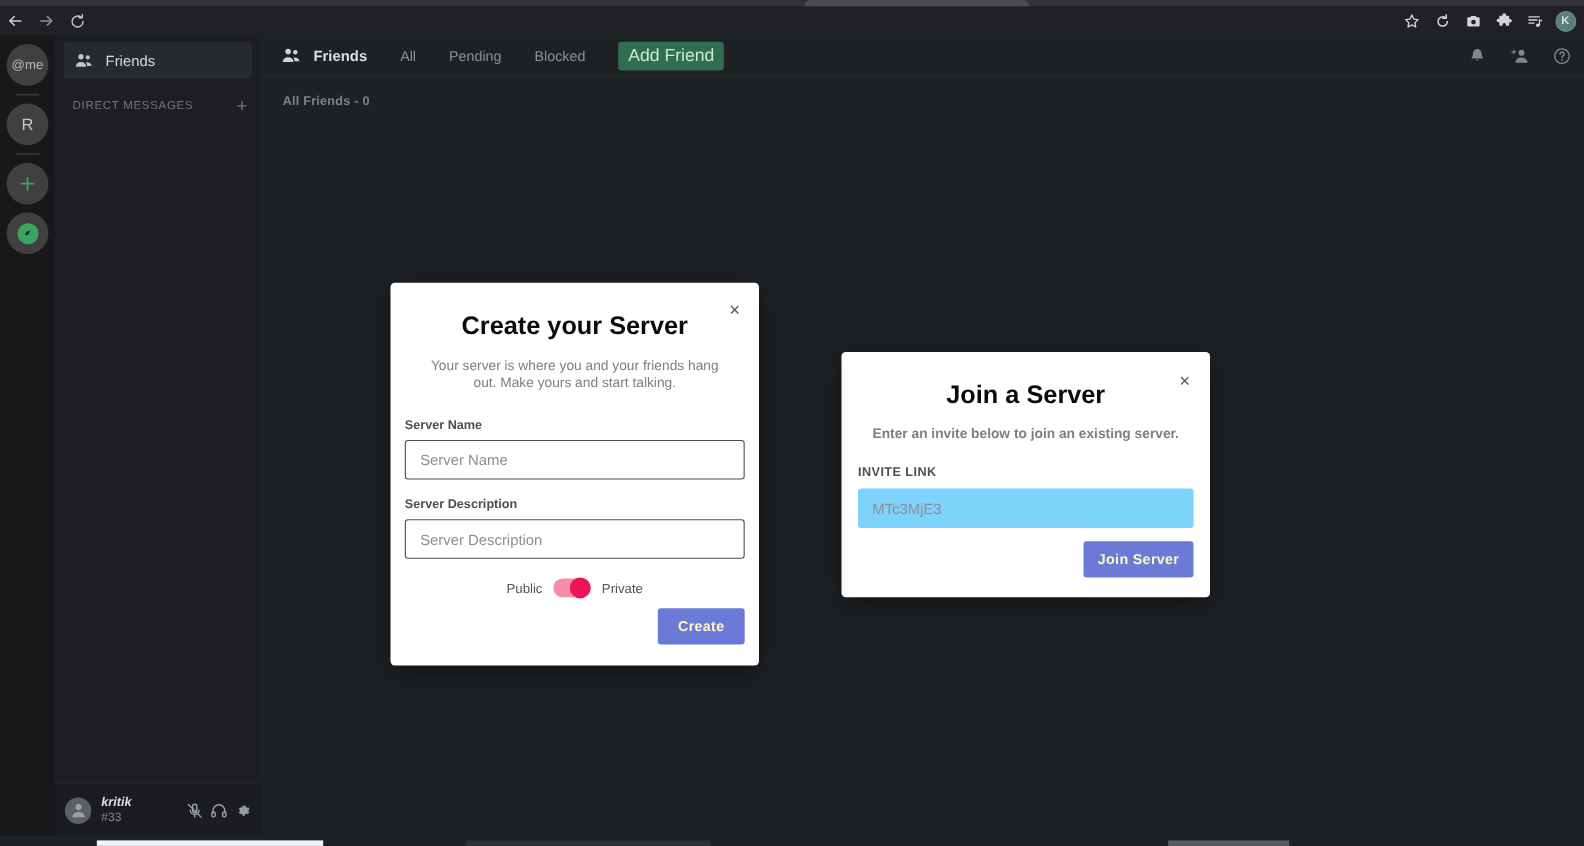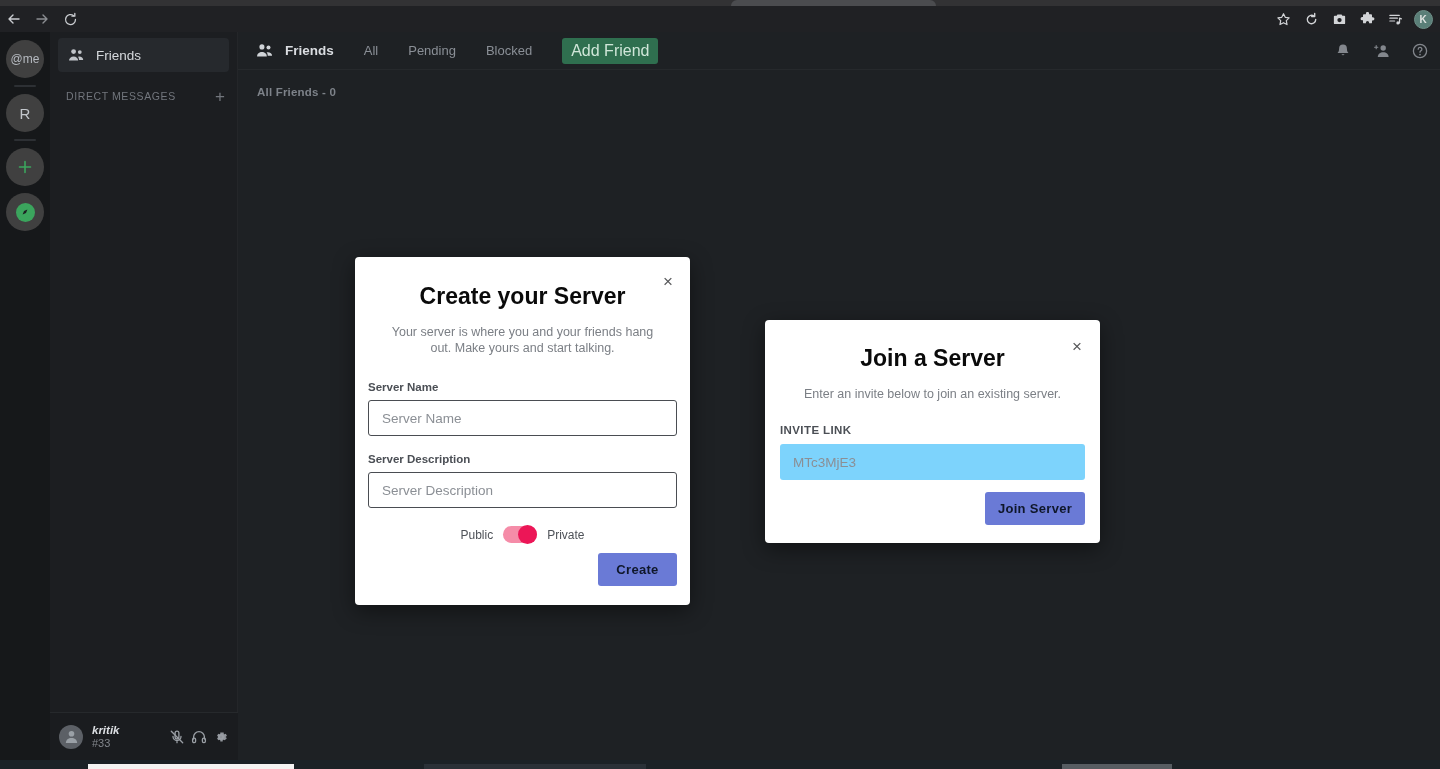--- a/index.html
+++ b/index.html
@@ -206,21 +206,21 @@
     border: 1px solid #4a4d52; border-radius: 3px;
     background: #fff; padding: 0 13px;
     font-size: 13.5px; color: #2b2d31; font-family: inherit;
     outline: none;
   }
   .text-input::placeholder { color: #8b8f95; }
   .text-input.readonly {
     background: #7dd3fc; border: none; color: #6b6e73;
   }
   .primary-btn {
-    background: #6a7ad6; color: #0f172a;
+    background: #6a7ad6; color: #fef9c3;
     font-size: 13px; font-weight: bold;
     border: none; border-radius: 3px;
     padding: 9px 0; cursor: pointer; font-family: inherit;
     letter-spacing: .3px;
   }
 
   
   #create-modal { left: 355px; top: 225px; width: 335px; height: 348px; }
   #create-modal .modal-close { right: 17px; top: 16px; }
   #create-modal h2 { margin-top: 26px; }
@@ -243,21 +243,21 @@
     position: absolute; right: 0; top: -1px;
     width: 19px; height: 19px; border-radius: 50%;
     background: #ec1657;
   }
   #create-btn { position: absolute; right: 13px; bottom: 19px; width: 79px; }
 
   
   #join-modal { left: 765px; top: 288px; width: 335px; height: 223px; }
   #join-modal .modal-close { right: 18px; top: 18px; }
   #join-modal h2 { margin-top: 25px; }
-  #join-modal .sub { margin: 14px 18px 0 18px; }
+  #join-modal .sub { margin: 14px 18px 0 18px; font-weight: bold; }
   #join-modal .grp { margin: 0 15px; }
   #join-modal .f1 { margin-top: 22px; }
   #join-modal .field-label { display: block; margin-bottom: 8px; letter-spacing: .4px; }
   #join-btn { position: absolute; right: 15px; bottom: 18px; width: 100px; }
 
   
   #taskbar {
     position: absolute; left: 0; top: 760px; width: 1440px; height: 9px;
     background: #1b2227;
   }

